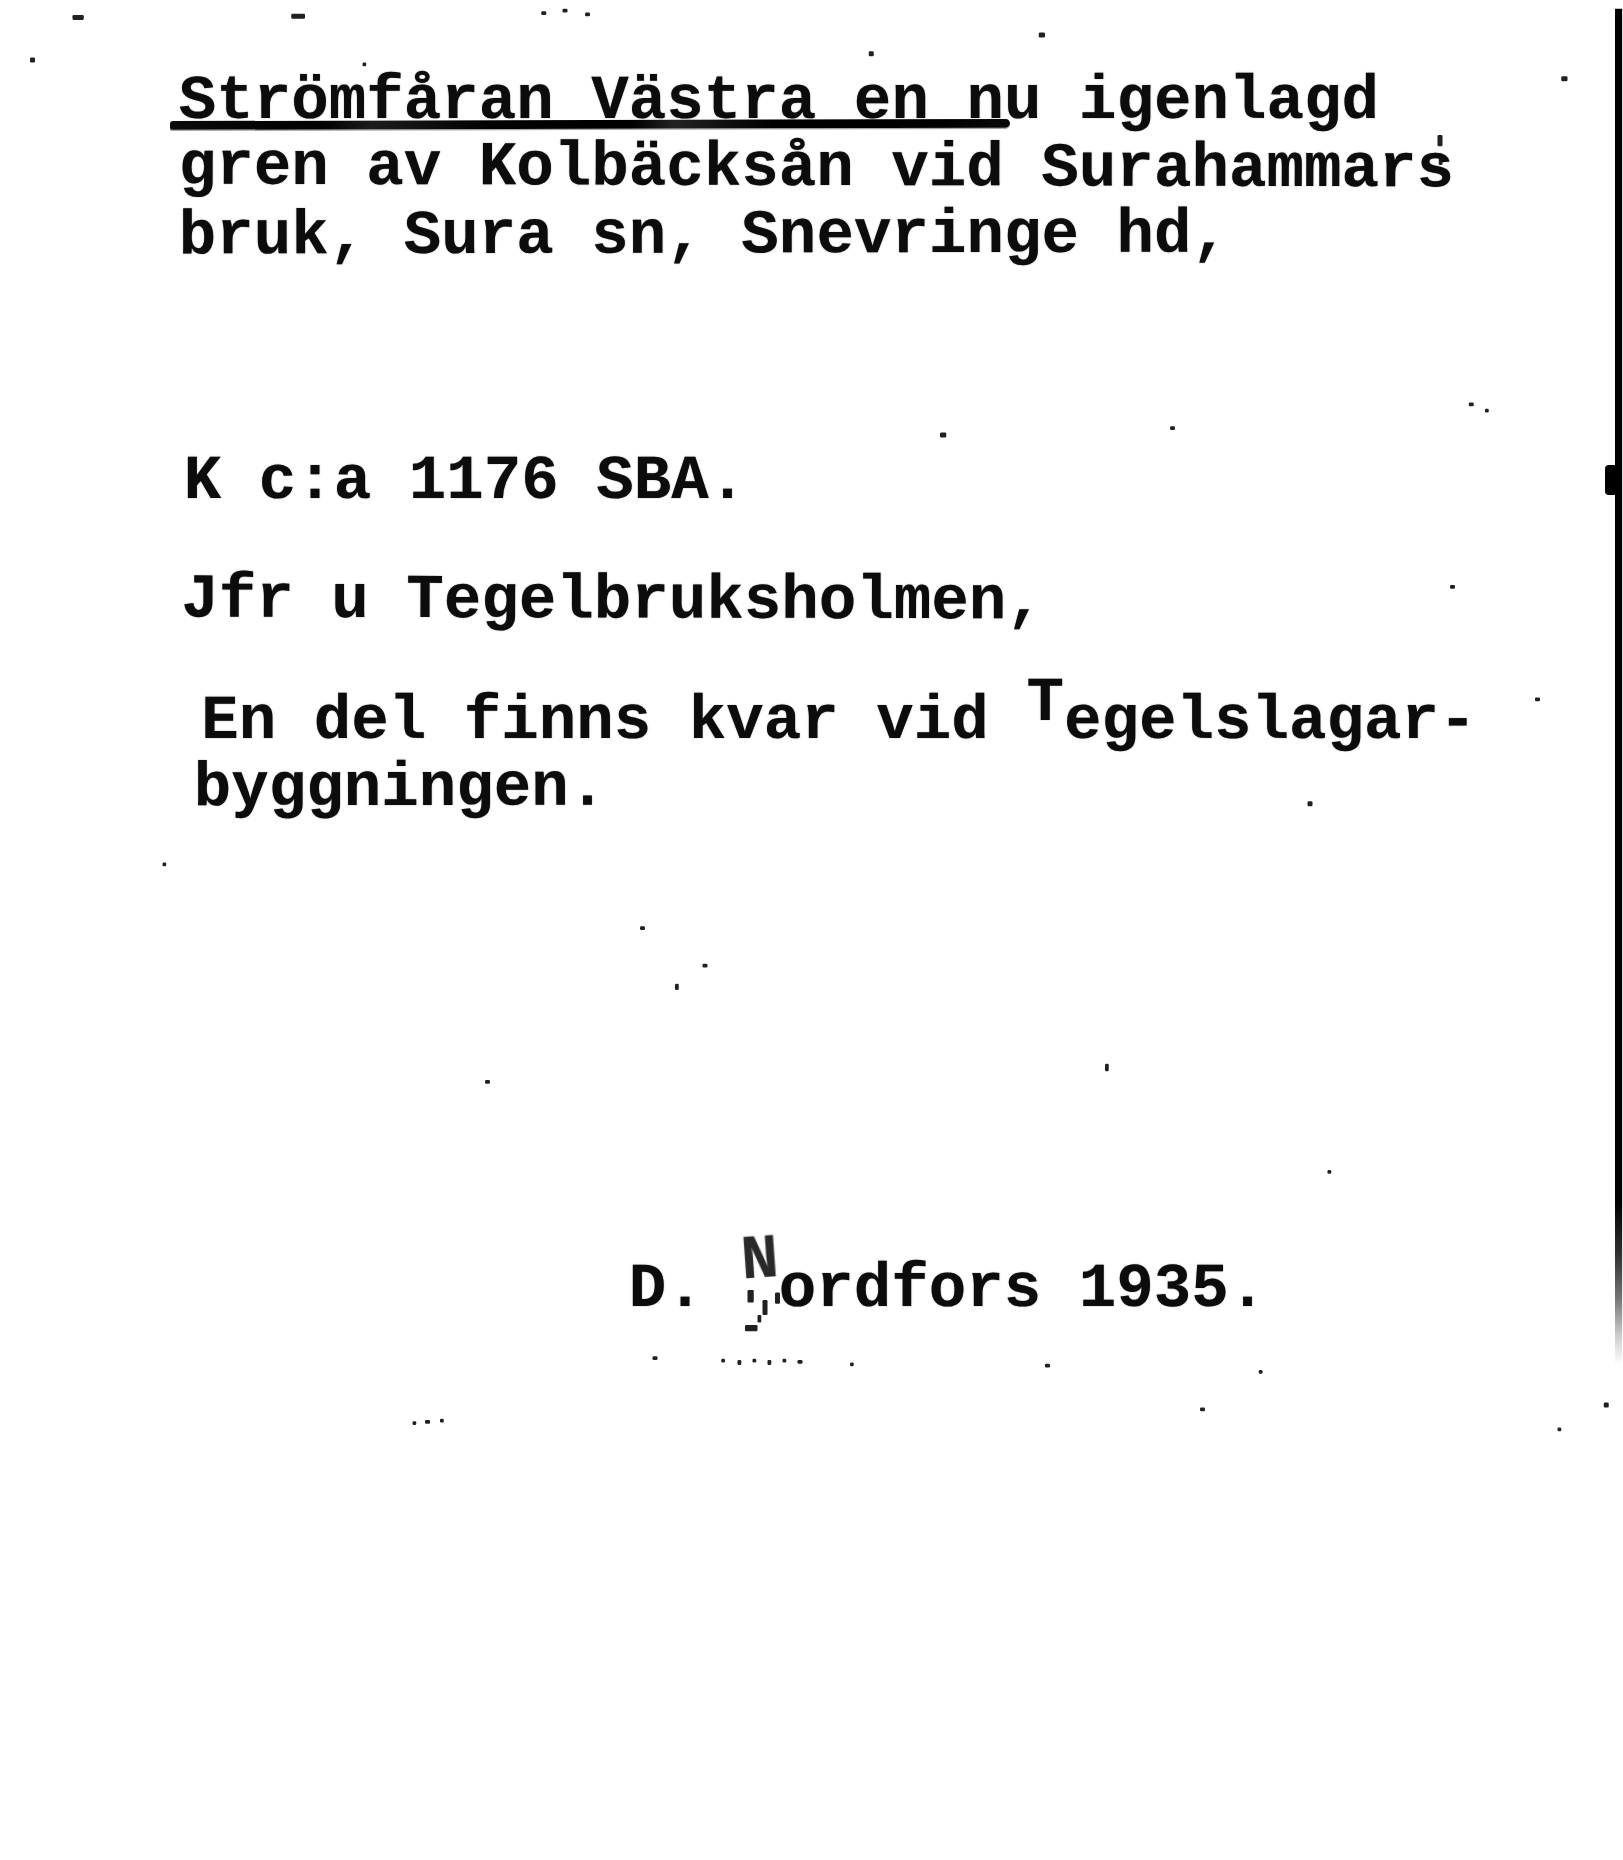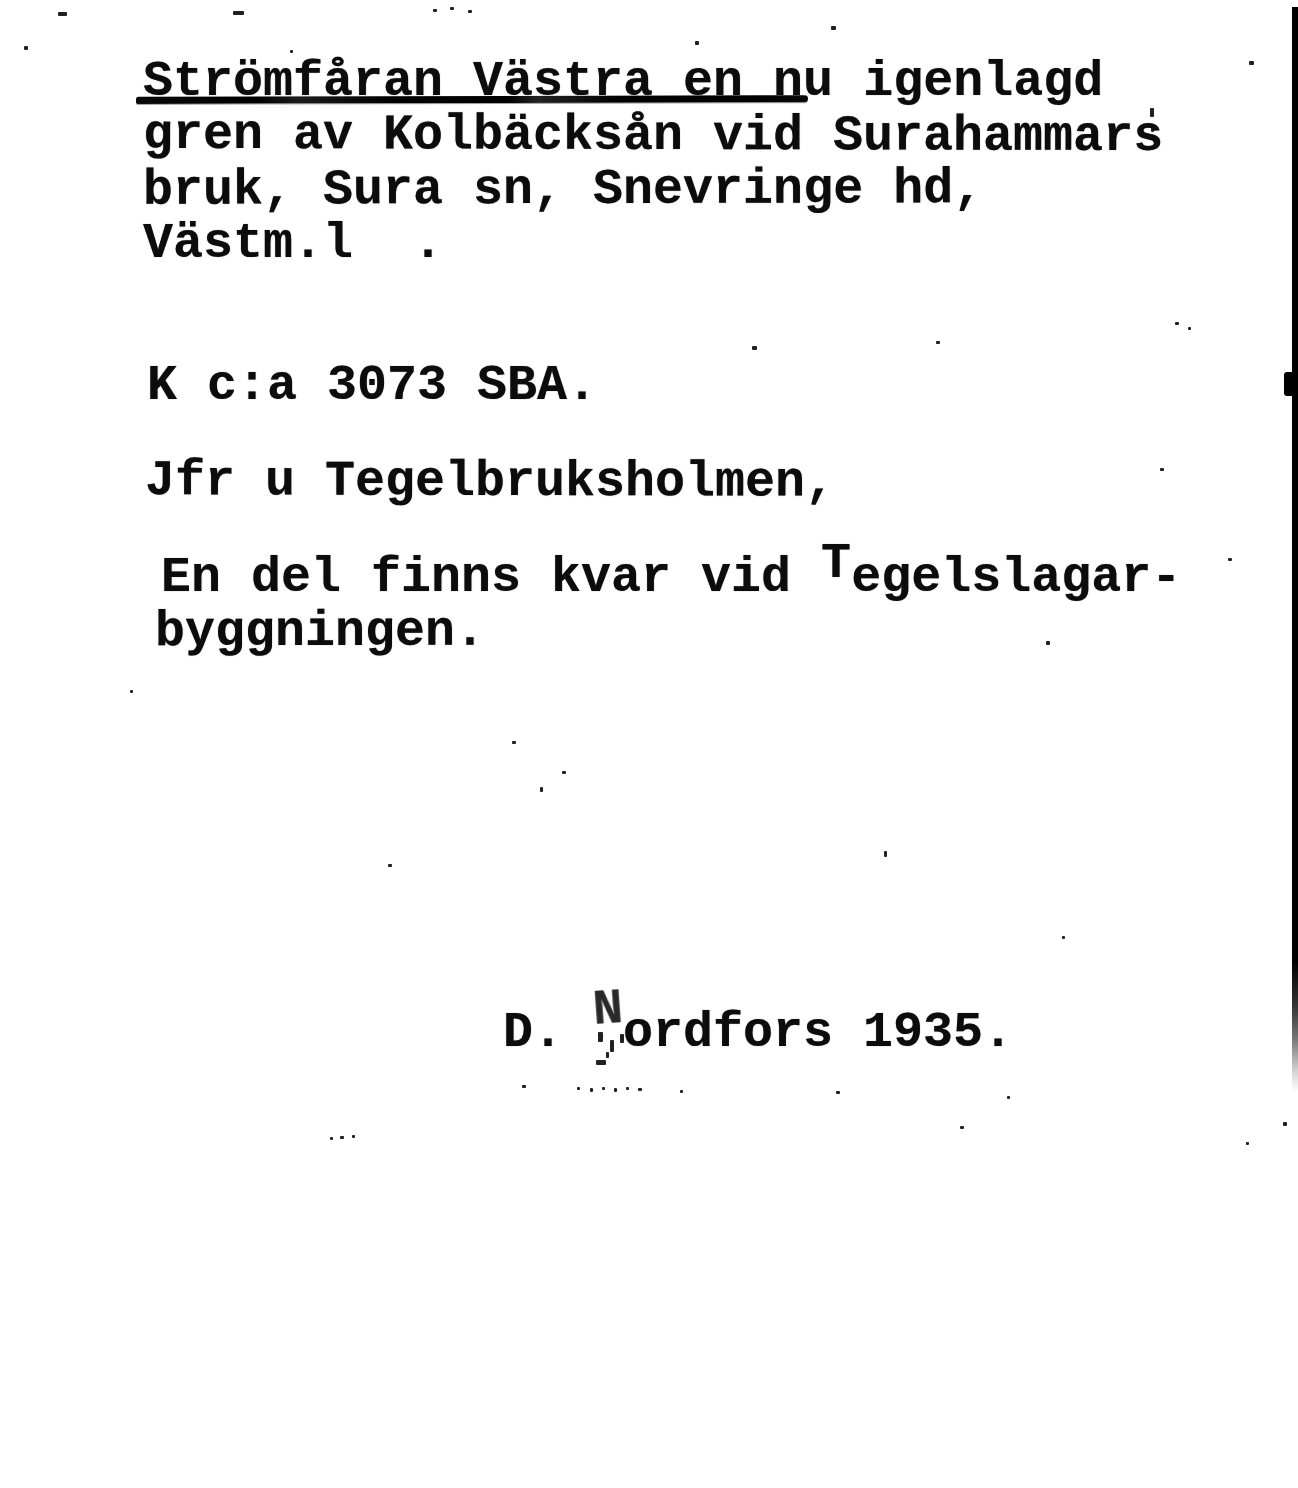--- a/index.html
+++ b/index.html
@@ -77,23 +77,22 @@
 </style>
 </head>
 <body>
 
 <div class="page">
 
   <div class="tline" style="left:143px; top:57px;"><span>Strömfåran Västra</span><span> en nu igenlagd</span></div>
   <div class="title-underline"></div>
   <div class="tline jitter-a" style="left:143px; top:111px;">gren av Kolbäcksån vid Surahammars</div>
   <div class="tline jitter-b" style="left:143px; top:165px;">bruk, Sura sn, Snevringe hd,</div>
-  <div class="tline" style="left:143px; top:219px;">Västm.l  .</div>
 
-  <div class="tline" style="left:147px; top:361px;">K c:a 3073 SBA.</div>
+  <div class="tline" style="left:147px; top:361px;">K c:a 1176 SBA.</div>
 
   <div class="tline jitter-a" style="left:145px; top:457px;">Jfr u Tegelbruksholmen,</div>
 
   <div class="tline" style="left:161px; top:553px;"><span>En del finns kvar vid </span><span class="raised-t">T</span><span>egelslagar-</span></div>
   <div class="tline jitter-b" style="left:155px; top:607px;">byggningen.</div>
 
   <div class="tline" style="left:503px; top:1008px;"><span>D. </span><span class="raised-n">N</span><span>ordfors 1935.</span></div>
 
   <div class="edge-line"></div>
   <div class="edge-blob"></div>

